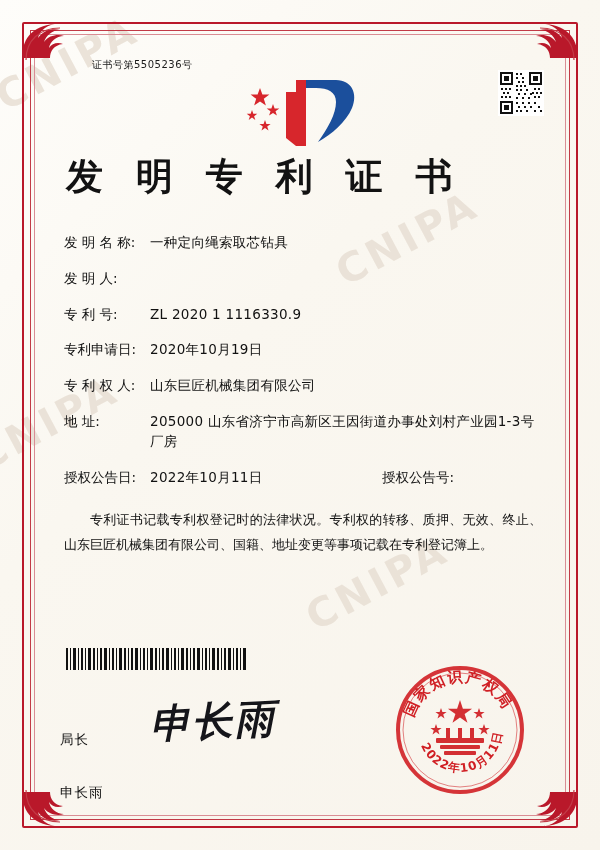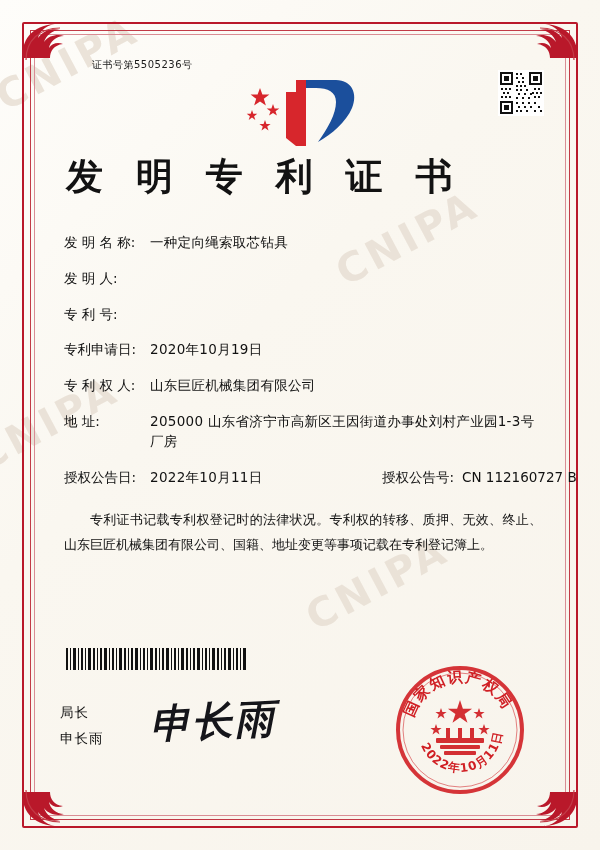--- a/index.html
+++ b/index.html
@@ -161,21 +161,21 @@
 
   
   .sig {
     position: absolute;
     left: 60px;
     top: 700px;
     font-size: 13.5px;
     color: #111;
     line-height: 1.9;
   }
-  .sig .l { letter-spacing: 1px; }
+  .sig .l { letter-spacing: 1px; margin-top: 27px; }
   .sig-script {
     position: absolute;
     left: 150px;
     top: 694px;
     font-family: "DejaVu Serif", "Liberation Serif", serif;
     font-size: 40px;
     color: #15151a;
     font-style: italic;
     font-weight: bold;
     letter-spacing: 2px;
@@ -340,20 +340,21 @@
         <div class="lbl">发 明 名 称:</div>
         <div class="val">一种定向绳索取芯钻具</div>
       </div>
 
       <div class="row">
         <div class="lbl">发 明 人:</div>
       </div>
 
       <div class="row">
         <div class="lbl">专 利 号:</div>
+        <div class="val">ZL 2020 1 1116330.9</div>
       </div>
 
       <div class="row">
         <div class="lbl">专利申请日:</div>
         <div class="val">2020年10月19日</div>
       </div>
 
       <div class="row">
         <div class="lbl">专 利 权 人:</div>
         <div class="val">山东巨匠机械集团有限公司</div>
@@ -361,21 +362,20 @@
 
       <div class="row">
         <div class="lbl">地 址:</div>
         <div class="val">205000 山东省济宁市高新区王因街道办事处刘村产业园1-3号厂房</div>
       </div>
 
       <div class="row two">
         <div class="lbl">授权公告日:</div>
         <div class="val">2022年10月11日</div>
         <div class="lbl" style="width:80px;flex:0 0 80px;">授权公告号:</div>
-        <div class="val2">CN 112160727 B</div>
       </div>
 
     </div>
 
     <div class="para">
       <p>专利证书记载专利权登记时的法律状况。专利权的转移、质押、无效、终止、山东巨匠机械集团有限公司、国籍、地址变更等事项记载在专利登记簿上。</p>
     </div>
 
   </div>
 

